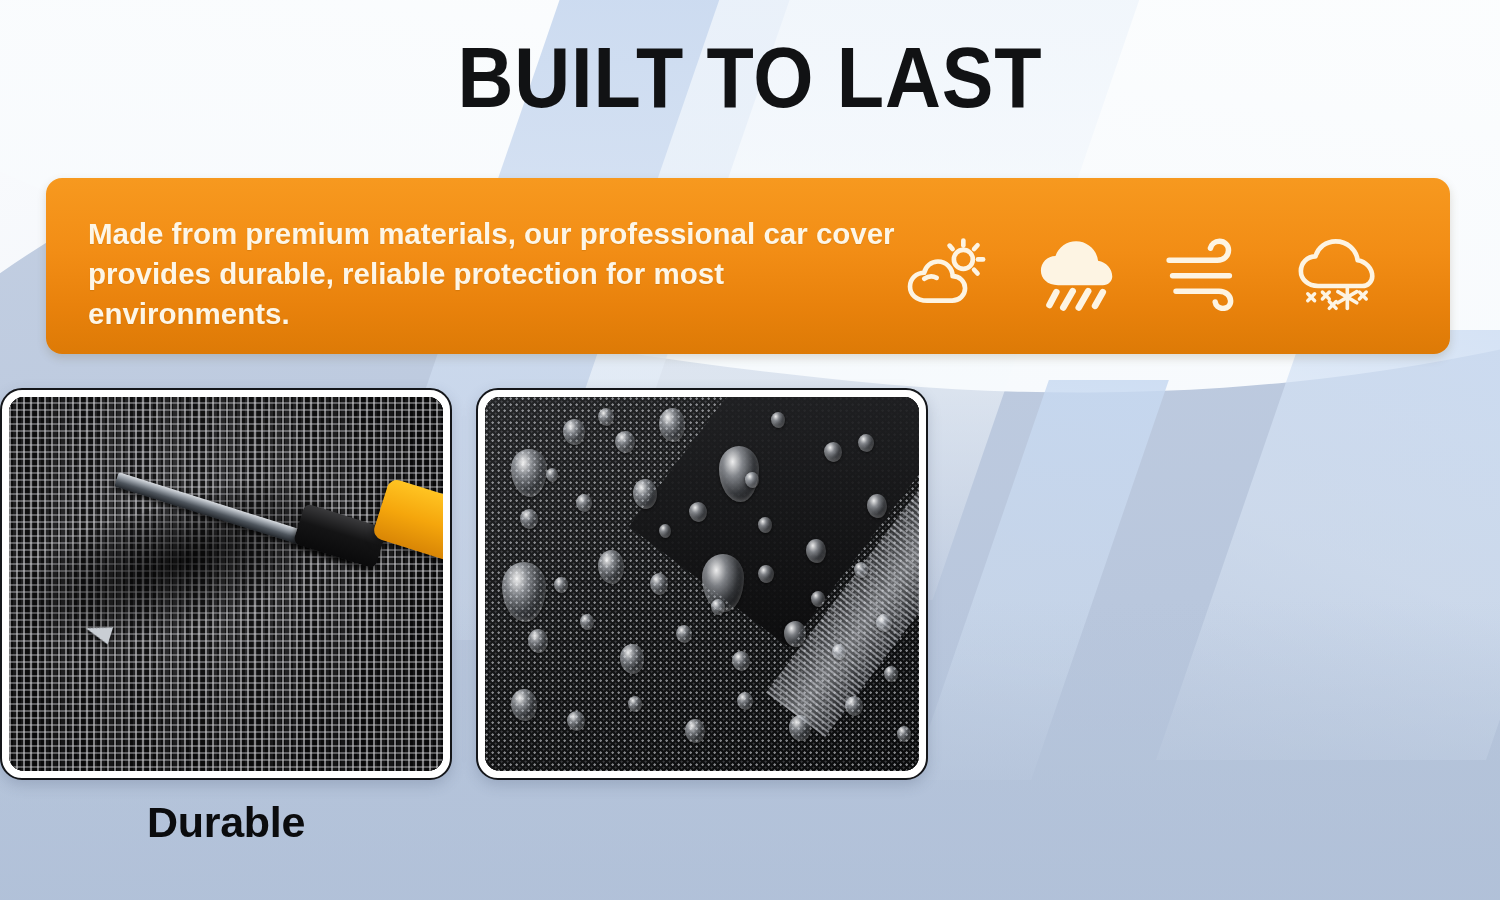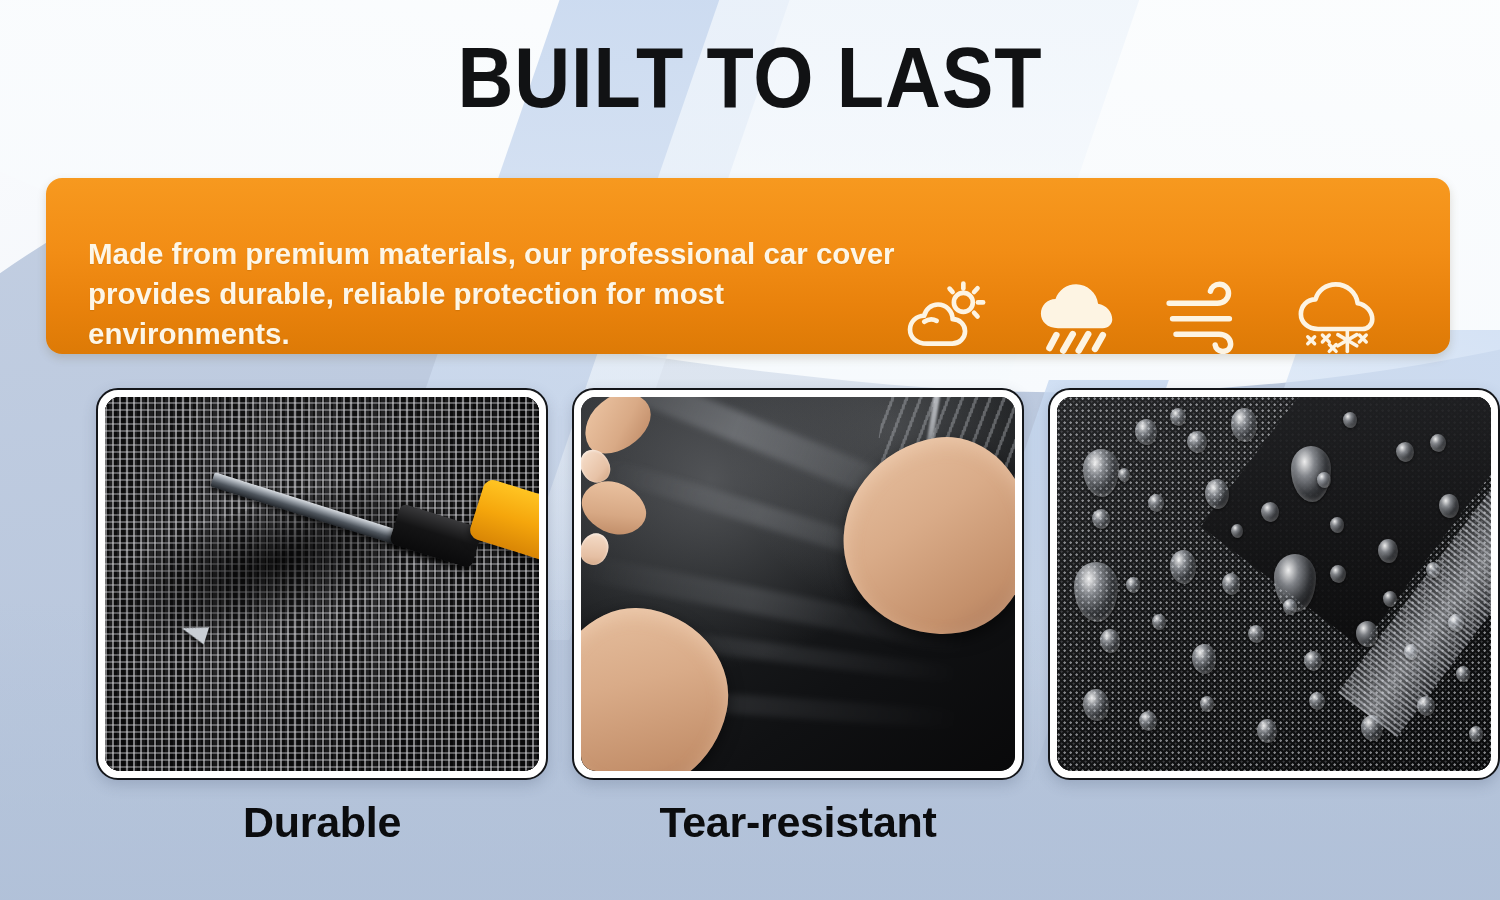--- a/index.html
+++ b/index.html
@@ -85,21 +85,21 @@
 
   
   .banner {
     position:absolute;
     left:46px; top:178px;
     width:1404px; height:176px;
     border-radius:16px;
     background:linear-gradient(180deg,#f7991f 0%,#f28d15 42%,#e9820c 72%,#dd7a06 100%);
     box-shadow:0 4px 10px rgba(90,70,30,.18);
     display:flex;
-    align-items:flex-end;
+    align-items:center;
     padding:16px 34px 0 42px;
   }
   .banner-text {
     color:#fdf6e7;
     font-size:29.5px;
     line-height:1.36;
     font-weight:700;
     max-width:890px;
     text-shadow:0 1px 1px rgba(140,80,0,.22);
   }
@@ -110,21 +110,21 @@
     gap:44px;
     padding-right:36px;
   }
   .wicon { width:86px; height:74px; display:block; }
 
   
   .cards {
     position:absolute;
     left:0; right:0; top:388px;
     display:flex;
-    justify-content:flex-end;
+    justify-content:flex-start;
     gap:24px;
   }
   .card { width:452px; }
   .card.mid { width:452px; }
   .photo {
     position:relative;
     height:392px;
     border-radius:22px;
     background:#fff;
     border:2.5px solid #14161a;
@@ -405,41 +405,20 @@
           <div class="weave-shadow"></div>
           <div class="sd sd-tip"></div>
           <div class="sd sd-shaft"></div>
           <div class="sd sd-collar"></div>
           <div class="sd sd-handle"></div>
         </div>
       </div>
       <div class="caption">Durable</div>
     </div>
 
-    <div class="card mid">
-      <div class="photo">
-        <div class="photo-inner">
-          <div class="fab2"></div>
-          <div class="pleats"></div>
-          <div class="edge-line"></div>
-          <div class="fold f1"></div>
-          <div class="fold f2"></div>
-          <div class="fold f3"></div>
-          <div class="fold f4"></div>
-          <div class="fold f5"></div>
-          <div class="hand hand-r"></div>
-          <div class="thumb-r"></div>
-          <div class="nail-r"></div>
-          <div class="hand hand-l"></div>
-          <div class="thumb-l"></div>
-          <div class="nail-l"></div>
-        </div>
-      </div>
-      <div class="caption">Tear-resistant</div>
-    </div>
 
     <div class="card">
       <div class="photo">
         <div class="photo-inner">
           <div class="fab3"></div>
           <div class="seam2"></div>
           <div class="seam"></div>
           <div id="beads">
               <div class="bead big" style="left: 6%; top: 14%; width: 36px; height: 48px;"></div>
               <div class="bead" style="left: 18%; top: 6%; width: 22px; height: 26px;"></div>

